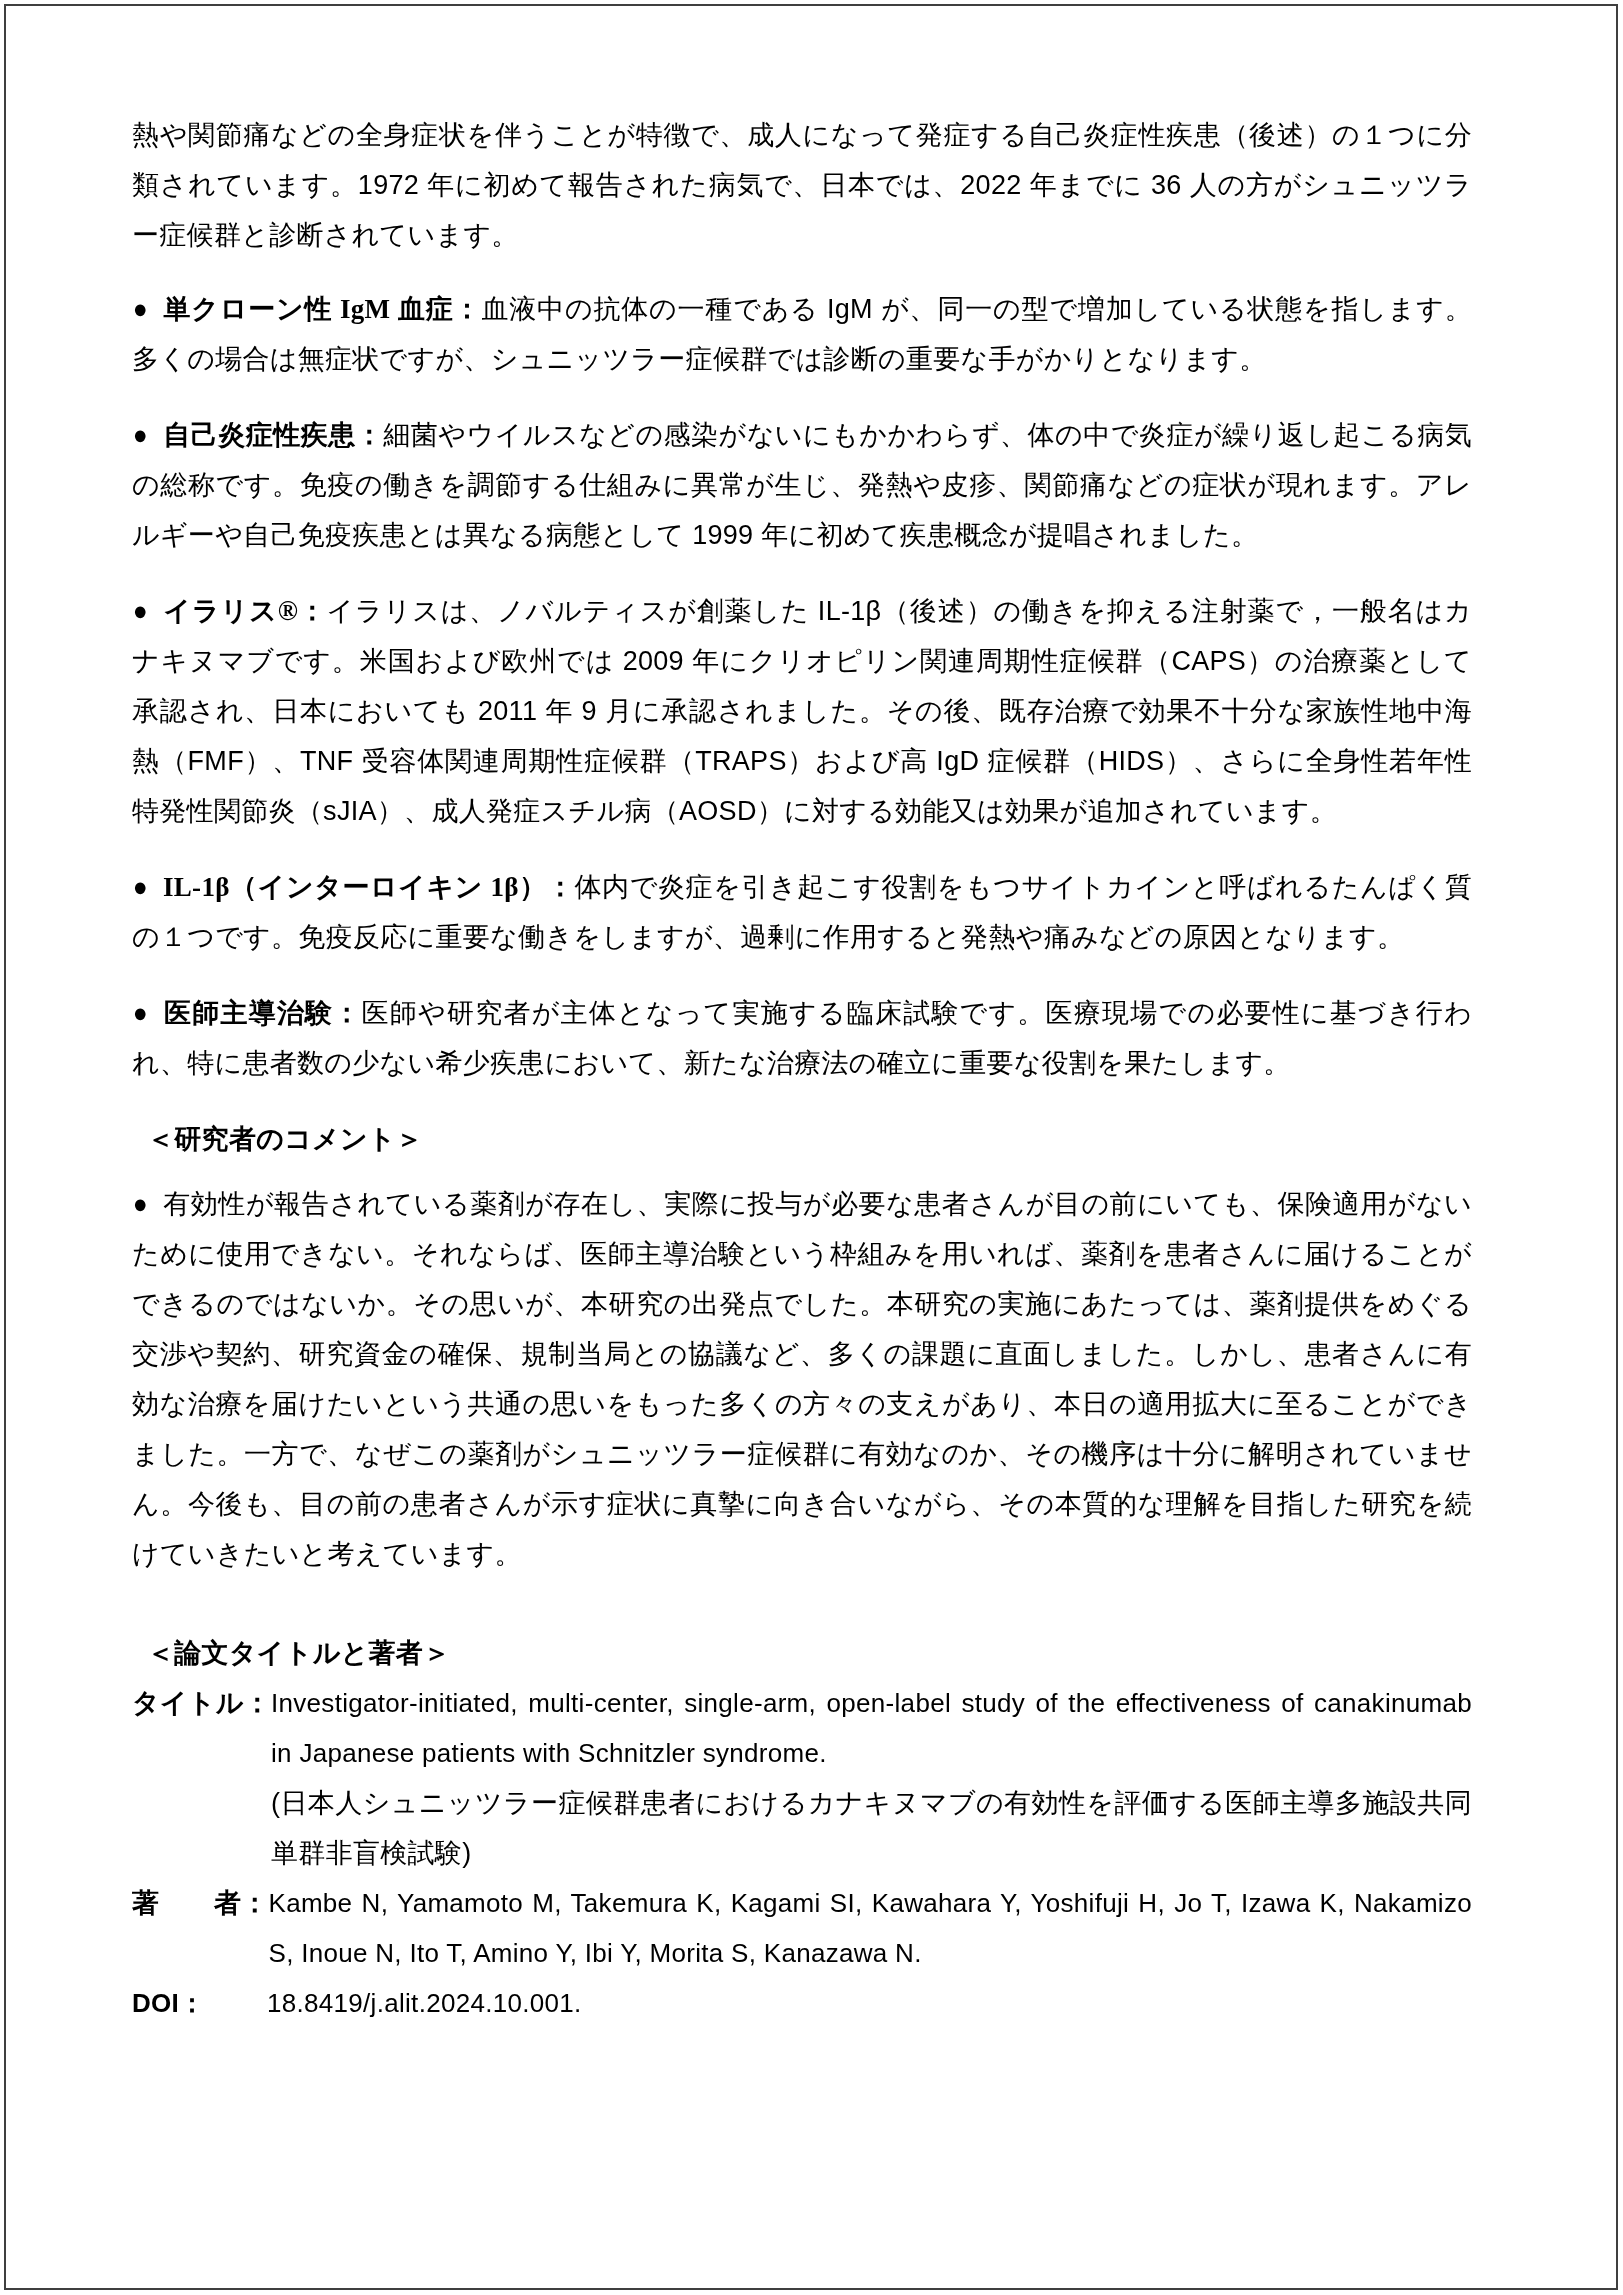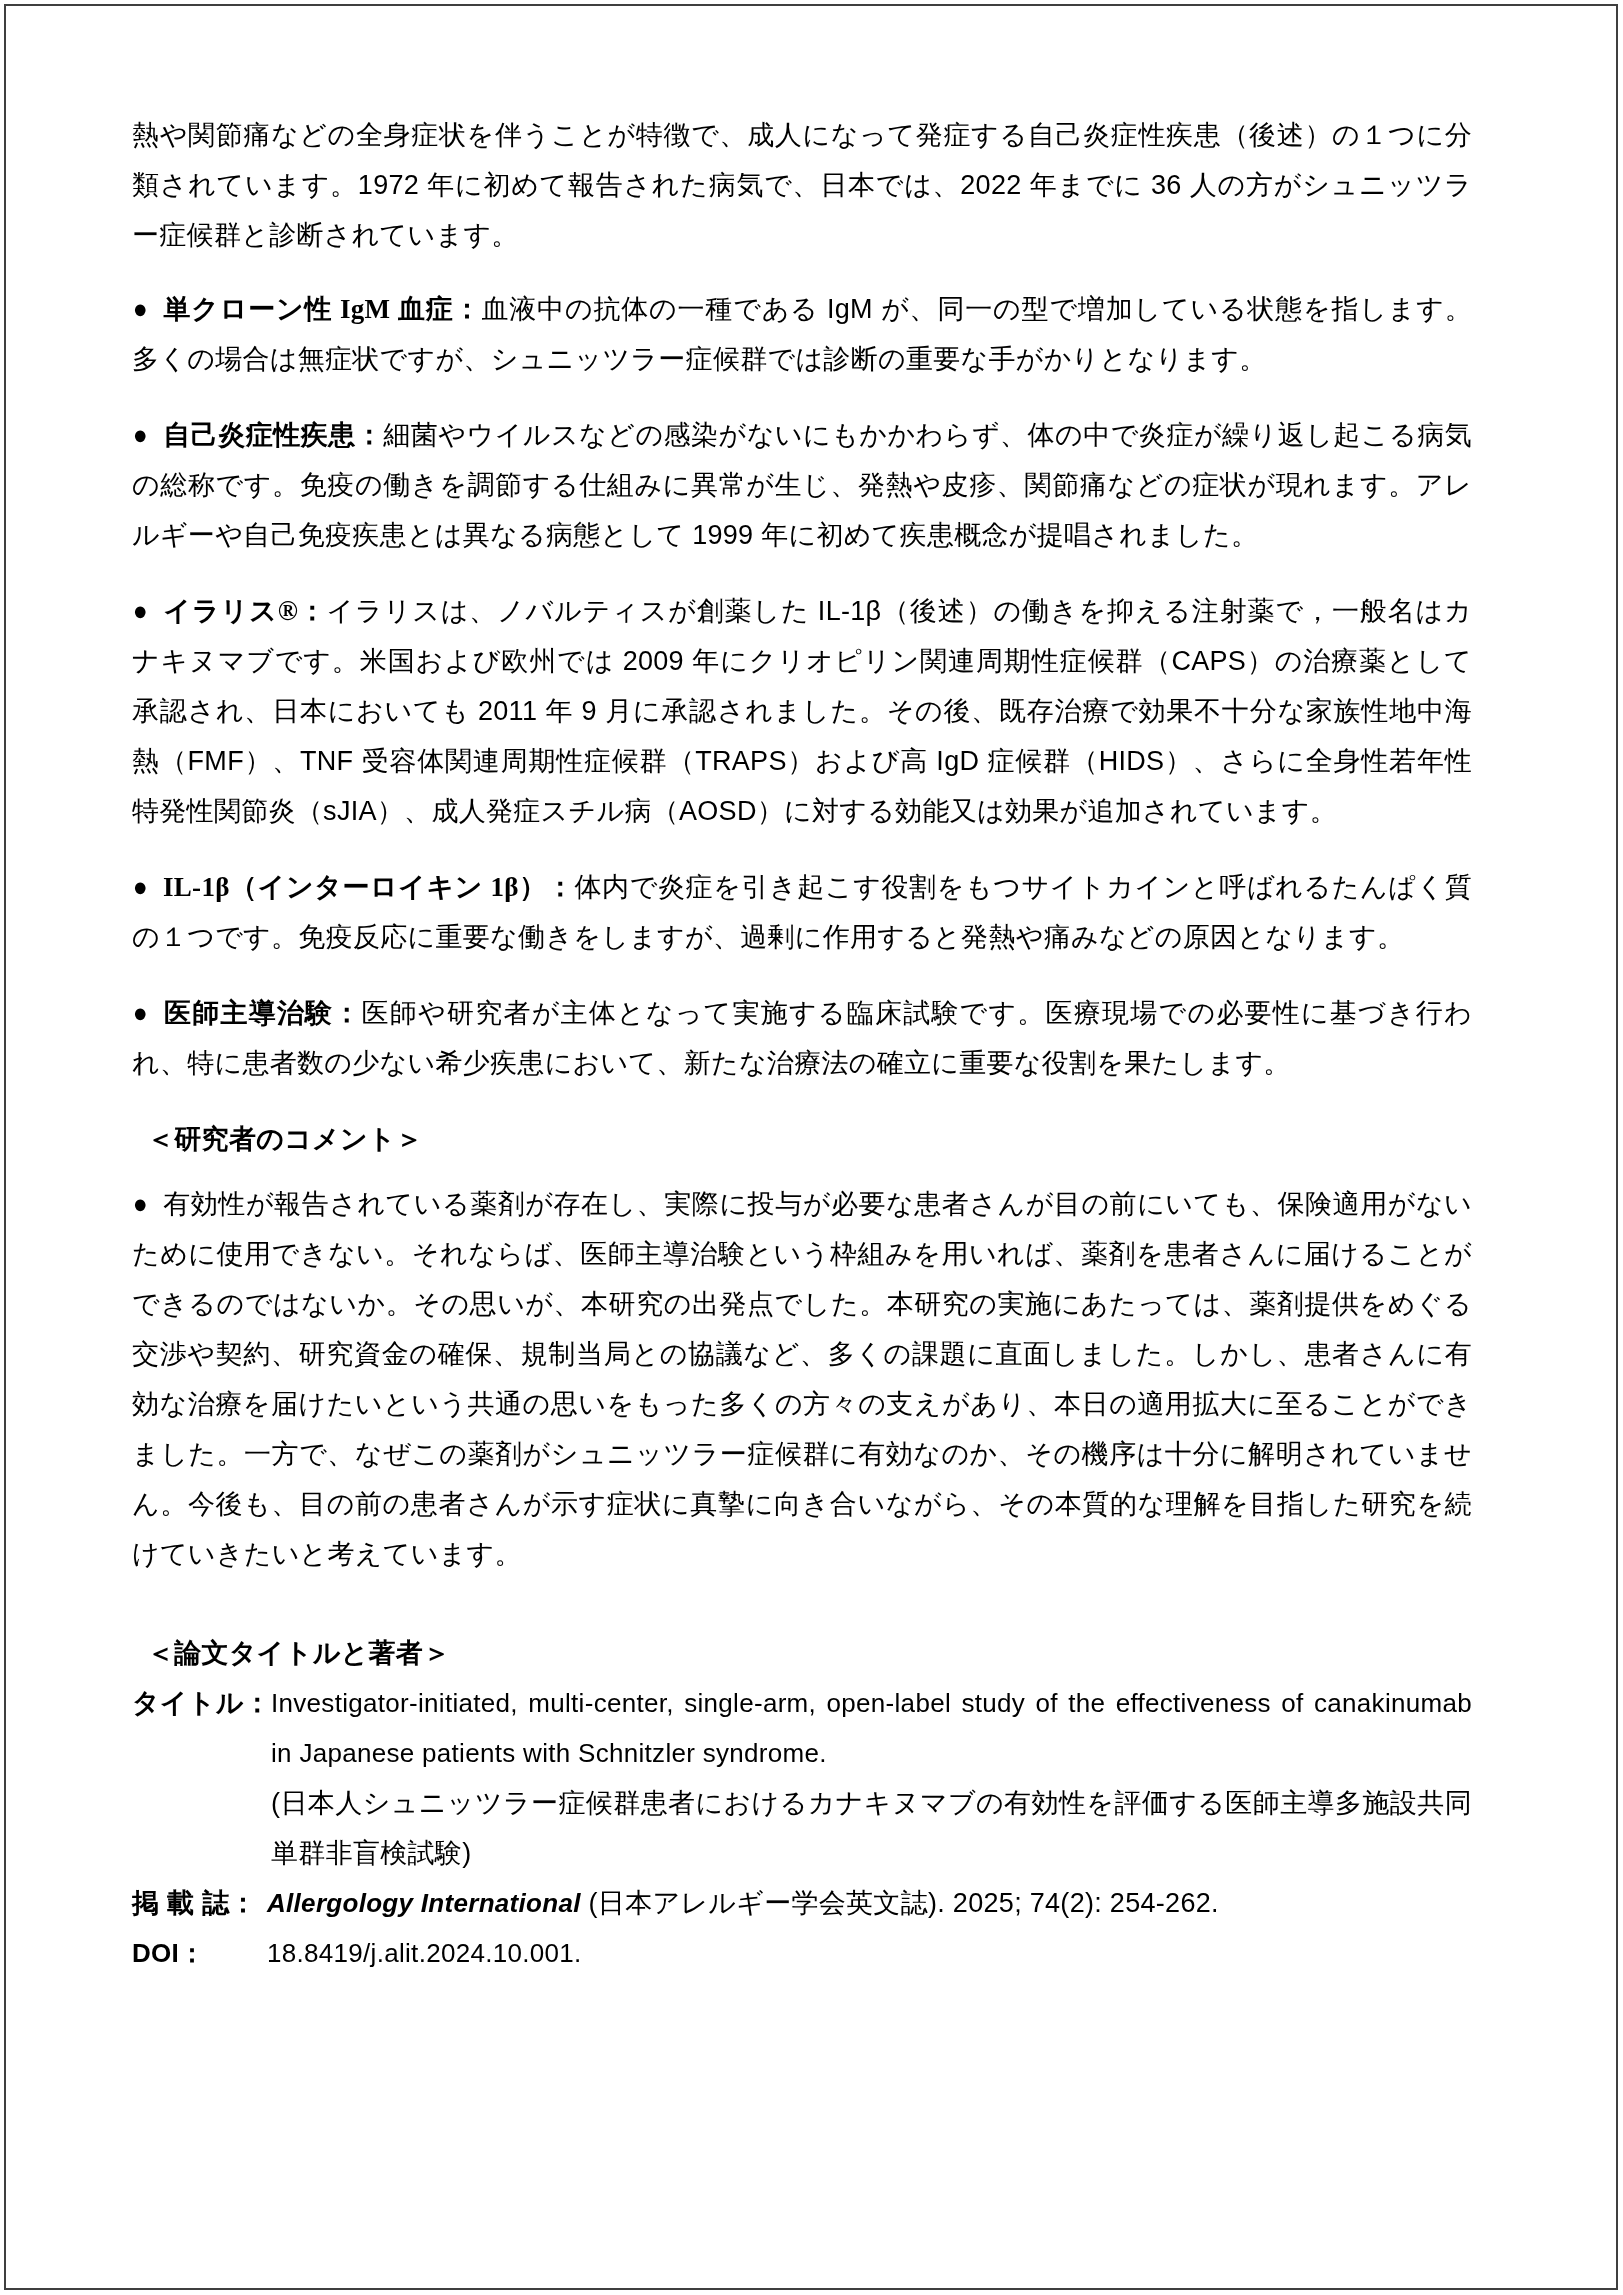--- a/index.html
+++ b/index.html
@@ -97,25 +97,25 @@
     <p class="section-heading paper-heading">＜論文タイトルと著者＞</p>
 
     <div class="info-row">
       <div class="info-label">タイトル：</div>
       <div class="info-value">
         <div class="latin">Investigator-initiated, multi-center, single-arm, open-label study of the effectiveness of canakinumab in Japanese patients with Schnitzler syndrome.</div>
         <div>(日本人シュニッツラー症候群患者におけるカナキヌマブの有効性を評価する医師主導多施設共同単群非盲検試験)</div>
       </div>
     </div>
 
+    <div class="info-row">
+      <div class="info-label">著　　者：</div>
+      <div class="info-value latin">Kambe N, Yamamoto M, Takemura K, Kagami SI, Kawahara Y, Yoshifuji H, Jo T, Izawa K, Nakamizo S, Inoue N, Ito T, Amino Y, Ibi Y, Morita S, Kanazawa N.</div>
+    </div>
 
-    <div class="info-row">
-      <div class="info-label">掲 載 誌：</div>
-      <div class="info-value"><span class="journal-name latin">Allergology International</span><span> (日本アレルギー学会英文誌). 2025; 74(2): 254-262.</span></div>
-    </div>
 
     <div class="info-row">
       <div class="info-label latin">DOI：</div>
       <div class="info-value latin">18.8419/j.alit.2024.10.001.</div>
     </div>
 
   </div>
 
 </div>
 

